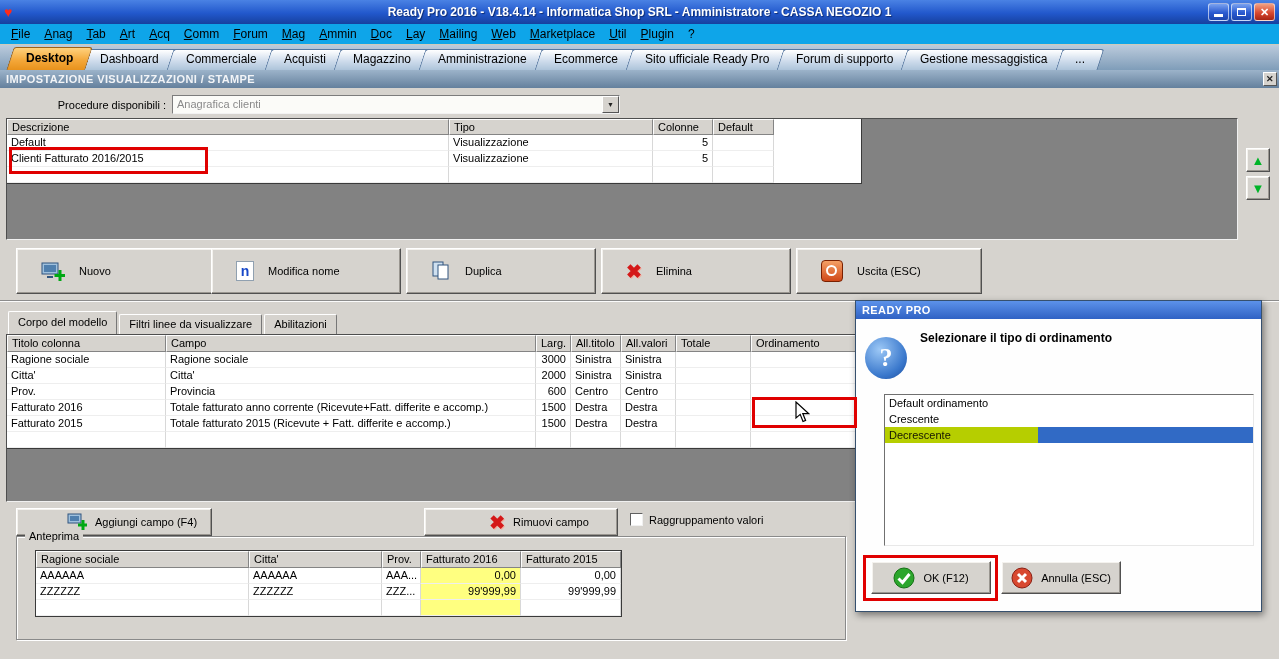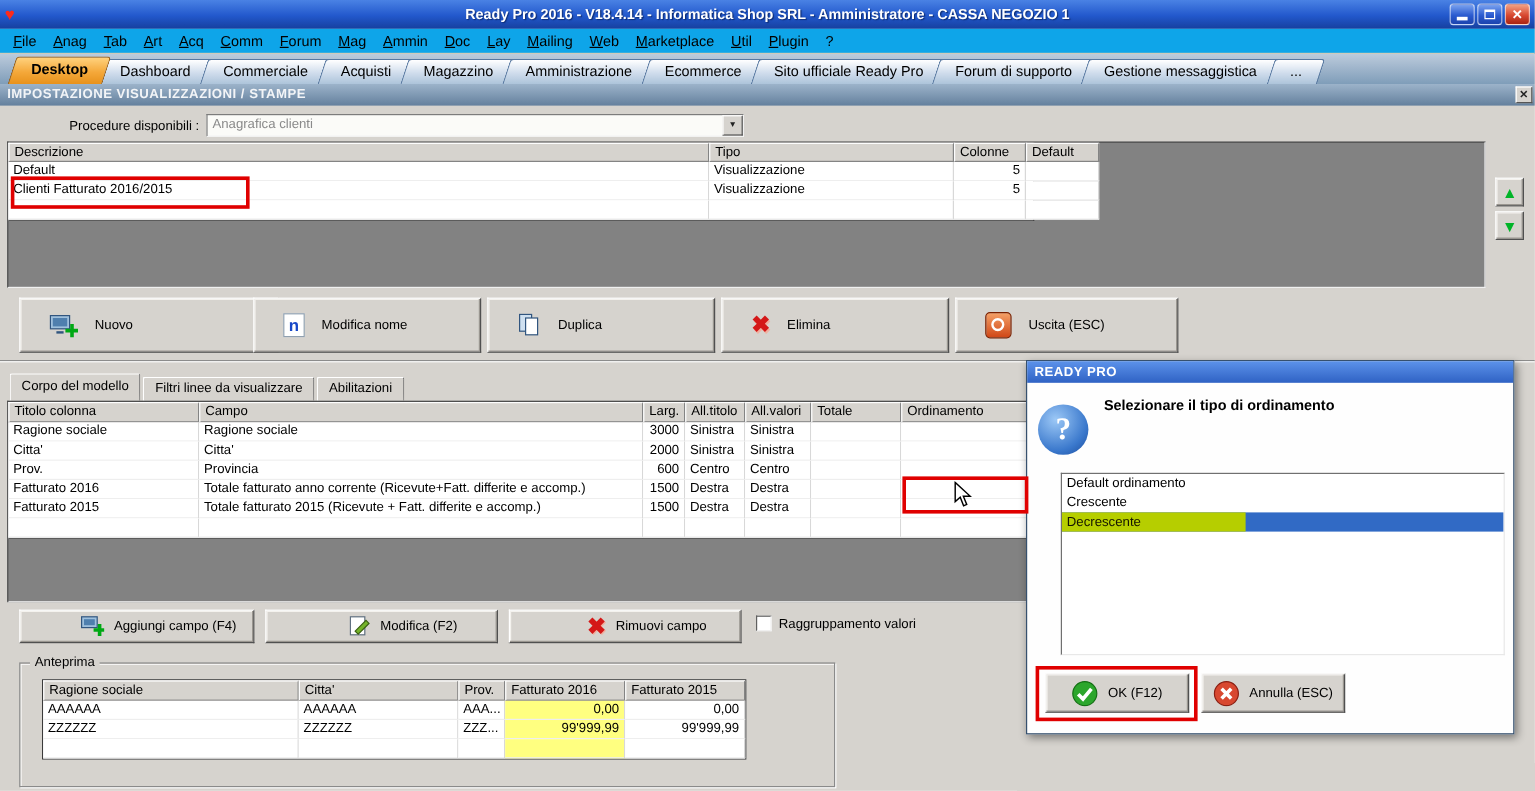--- a/index.html
+++ b/index.html
@@ -62,21 +62,21 @@
   .tbl{position:absolute;background:#fff;border-right:1px solid #3a3a3a;border-bottom:1px solid #3a3a3a;}
   .trow{display:flex;height:16px;}
   .thead{height:16px;}
   .hc{background:#d6d3ce;border-top:1px solid #fdfdfd;border-left:1px solid #fdfdfd;
     border-right:1px solid #848484;border-bottom:1px solid #848484;
     padding:0 4px;line-height:14px;white-space:nowrap;overflow:hidden;box-sizing:border-box;flex:none;}
   .tc{background:#fff;border-right:1px solid #d8d8d8;border-bottom:1px solid #eeeeee;
     padding:0 4px;line-height:15px;white-space:nowrap;overflow:hidden;box-sizing:border-box;flex:none;}
   .num{text-align:right;}
   .vtbl{left:7px;top:119px;width:854px;}
-  .vc0{width:584px;} .vc1{width:204px;} .vc2{width:60px;} .vc3{width:61px;}
+  .vc0{width:442px;} .vc1{width:204px;} .vc2{width:60px;} .vc3{width:61px;}
   .ftbl{left:7px;top:335px;width:854px;}
   .ftbl .thead{height:17px;} .ftbl .hc{line-height:15px;}
   .fc0{width:159px;} .fc1{width:370px;} .fc2{width:35px;} .fc3{width:50px;} .fc4{width:55px;} .fc5{width:75px;} .fc6{width:110px;}
   .ptbl{left:18px;top:13px;width:585px;border:1px solid #3a3a3a;}
   .ptbl .thead{height:17px;}
   .pc0{width:213px;} .pc1{width:133px;} .pc2{width:39px;} .pc3{width:100px;} .pc4{width:100px;}
   .yellow{background:#ffff80;}
 
   
   .arrowbtn{position:absolute;left:1246px;width:24px;height:24px;background:#d6d3ce;
@@ -109,21 +109,21 @@
   
   .fieldbtn{position:absolute;top:508px;height:28px;background:#d6d3ce;
     border:1px solid;border-color:#fff #505050 #505050 #fff;box-shadow:inset -1px -1px 0 #9a9690,inset 1px 1px 0 #f4f2ee;
     display:flex;align-items:center;justify-content:center;gap:8px;box-sizing:border-box;padding-left:36px;}
   .f-agg{left:16px;width:196px;} .f-mod{left:221px;width:194px;} .f-rim{left:424px;width:194px;}
   .checkbox{position:absolute;left:630px;top:513px;width:13px;height:13px;background:#fff;
     border:1px solid;border-color:#606060 #f0f0f0 #f0f0f0 #606060;box-sizing:border-box;}
   .chk-label{position:absolute;left:649px;top:513px;line-height:14px;}
 
   
-  .groupbox{position:absolute;left:16px;top:552px;width:680px;height:104px;
+  .groupbox{position:absolute;left:16px;top:536px;width:830px;height:104px;
     border:1px solid #8a8a8a;box-shadow:inset 1px 1px 0 #fff, 1px 1px 0 #fff;box-sizing:border-box;}
   .gb-label{position:absolute;left:8px;top:-7px;background:#d6d3ce;padding:0 4px;line-height:13px;}
 
   
   .dialog{position:absolute;left:855px;top:300px;width:407px;height:312px;background:#fefefe;
     border:1px solid #36506e;box-shadow:2px 3px 7px rgba(0,0,0,.45);z-index:40;box-sizing:border-box;}
   .dlg-title{position:absolute;left:0;top:0;right:0;height:18px;background:linear-gradient(#5c92ea,#2f62c4);
     color:#fff;font-weight:bold;line-height:18px;padding-left:6px;letter-spacing:.4px;box-sizing:border-box;}
   .q-icon{position:absolute;left:9px;top:36px;width:42px;height:42px;border-radius:50%;
     background:radial-gradient(circle at 35% 30%,#9cc8f6,#3a78cc 65%,#1a4a9a);color:#fff;font-weight:bold;
@@ -358,29 +358,20 @@
   <div class="fieldbtn f-agg">
     <span class="ic">
       <svg width="20" height="18" viewBox="0 0 20 18">
           <rect x="1" y="1" width="13" height="9" fill="#9fc0dd" stroke="#31557f"></rect>
           <rect x="3" y="3" width="9" height="5" fill="#4f7fae"></rect>
           <line x1="16" y1="7" x2="16" y2="17" stroke="#00a814" stroke-width="3"></line>
           <line x1="11" y1="12" x2="20" y2="12" stroke="#00a814" stroke-width="3"></line>
         </svg>
     </span>
     <span>Aggiungi campo (F4)</span>
-  </div>
-  <div class="fieldbtn f-mod">
-    <span class="ic">
-      <svg width="18" height="18" viewBox="0 0 18 18">
-          <rect x="1" y="1" width="12" height="15" fill="#ffffff" stroke="#607080"></rect>
-          <path d="M5,13 L14,4 L16.5,6.5 L7.5,15.5 Z" fill="#74b428" stroke="#3a6010"></path>
-        </svg>
-    </span>
-    <span>Modifica (F2)</span>
   </div>
   <div class="fieldbtn f-rim">
     <span class="ic icon-x">✖</span>
     <span>Rimuovi campo</span>
   </div>
   <div class="checkbox"></div>
   <span class="chk-label">Raggruppamento valori</span>
 
   <div class="groupbox">
     <span class="gb-label">Anteprima</span>

